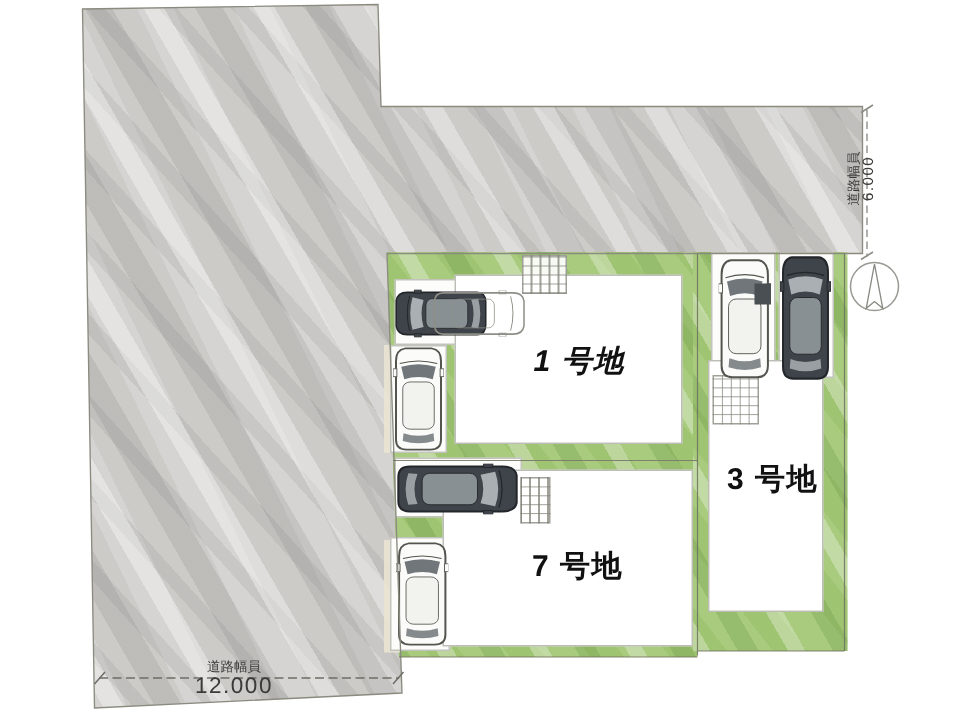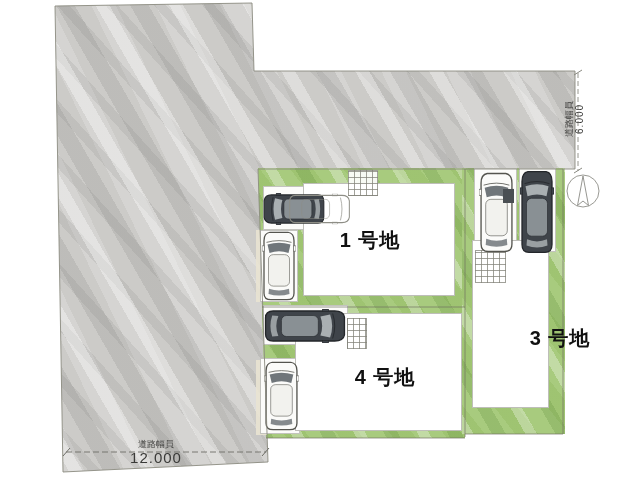--- a/index.html
+++ b/index.html
@@ -164,23 +164,23 @@
       <line x1="574" y1="75" x2="582" y2="70" stroke="#8a8a82" stroke-width="1"></line>
       <line x1="574" y1="173" x2="582" y2="168" stroke="#8a8a82" stroke-width="1"></line>
     </g>
 
     <g>
       <circle cx="583" cy="191" r="16" fill="rgba(255,255,255,.5)" stroke="#9a9a94" stroke-width="1"></circle>
       <path d="M583,176 L577.5,205.5 L583,201 L588.5,205.5 Z" fill="none" stroke="#8a8a84" stroke-width="0.9"></path>
     </g>
   </svg>
 
-  <div class="lot-label" style="left:320px;top:227px;width:100px;">1 号地</div>
-  <div class="lot-label" style="left:335px;top:364px;width:100px;">4 号地</div>
-  <div class="lot-label" style="left:465px;top:325px;width:100px;padding-left:45px;">3 号地</div>
+  <div class="lot-label" style="left:336px;top:227px;width:100px;font-style:italic;">1 号地</div>
+  <div class="lot-label" style="left:335px;top:364px;width:100px;">7 号地</div>
+  <div class="lot-label" style="left:465px;top:306px;width:100px;">3 号地</div>
 
   <div class="dim-label" id="dim-bottom">
     <div>道路幅員</div>
     <div class="dim-value">12.000</div>
   </div>
   <div class="dim-label" id="dim-right">
     <div>道路幅員</div>
     <div class="dim-value">6.000</div>
   </div>
 

